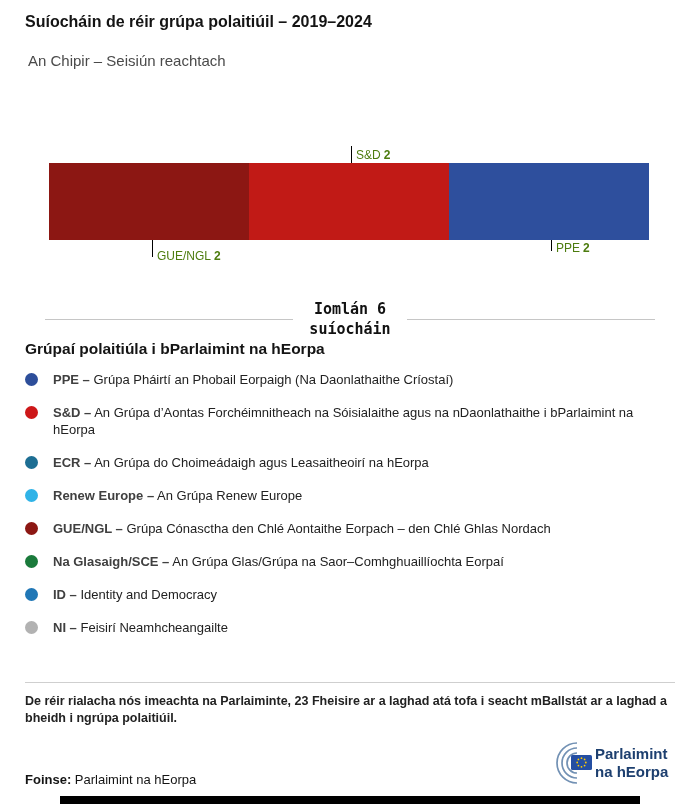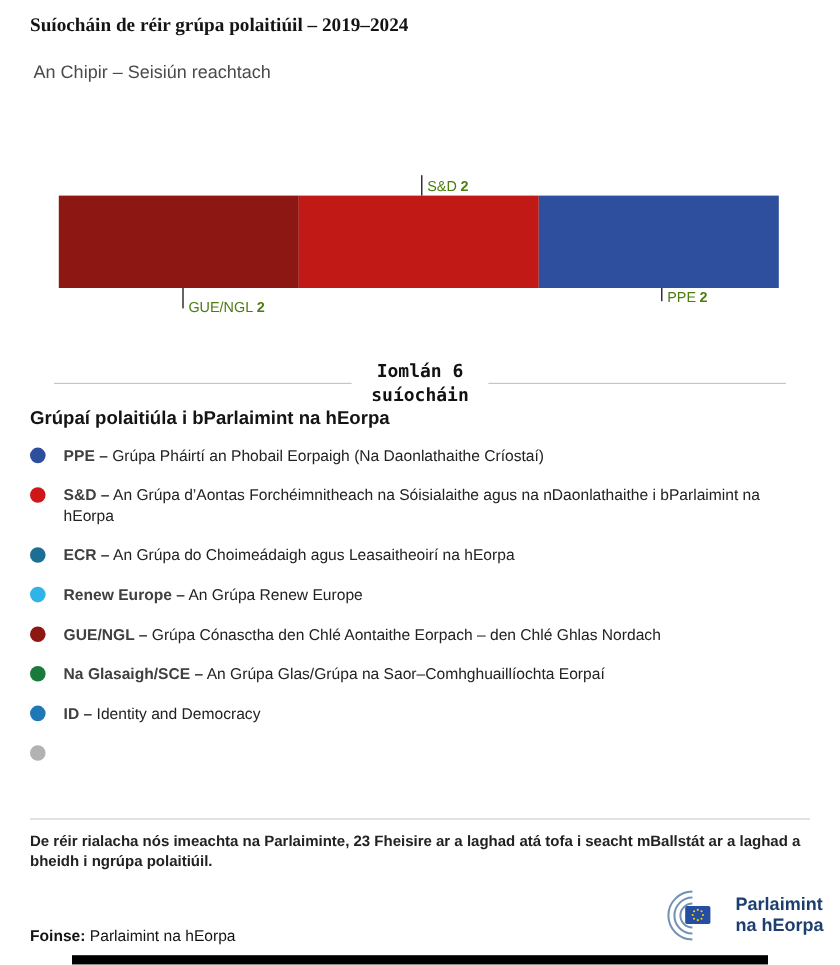--- a/index.html
+++ b/index.html
@@ -2,21 +2,21 @@
 <html><head>
 <meta charset="utf-8">
 <style>
   html,body { margin:0; padding:0; background:#fff; }
   .page {
     position:relative; width:700px; height:804px; background:#ffffff;
     font-family:"Liberation Sans", sans-serif; overflow:hidden; color:#111;
   }
   .title {
     position:absolute; left:25px; top:13px;
-    font-size:16px; font-weight:bold; color:#141414;font-family:Liberation Serif, serif;
+    font-size:16px; font-weight:bold; color:#141414;
   }
   .subtitle {
     position:absolute; left:28px; top:52px;
     font-size:15px; color:#4a4a4a;
   }
   .bar {
     position:absolute; left:49px; top:163px; width:600px; height:77px;
     display:flex;
   }
   .bar-seg { height:100%; }
@@ -56,21 +56,21 @@
     background:#cfcfcf;
   }
   .footnote {
     position:absolute; left:25px; top:693px; width:648px;
     font-size:12.5px; line-height:17px; color:#222;font-weight:bold;
   }
   .source { position:absolute; left:25px; top:772px; font-size:13px; color:#141414; }
   .source b { font-weight:bold; }
   .logo {
     position:absolute; left:533px; top:740px;
-    display:flex; align-items:center; gap:18px;
+    display:flex; align-items:center; gap:0;
   }
   .logo-text {
     font-size:15px; font-weight:bold; color:#1d3f6f; line-height:18px;
   }
   .bottom-bar {
     position:absolute; left:60px; bottom:0; width:580px; height:8px;
     background:#000;
   }
 </style>
 </head>
@@ -144,20 +144,21 @@
       <span class="legend-text"><span class="abbr">Na Glasaigh/SCE –</span> <span>An Grúpa Glas/Grúpa na Saor–Comhghuaillíochta Eorpaí</span></span>
     </div>
 
     <div class="legend-item">
       <span class="dot" style="background: rgb(32, 119, 182);"></span>
       <span class="legend-text"><span class="abbr">ID –</span> <span>Identity and Democracy</span></span>
     </div>
 
     <div class="legend-item">
       <span class="dot" style="background: rgb(178, 178, 178);"></span>
+      <span class="legend-text"><span class="abbr">NI –</span> <span>Feisirí Neamhcheangailte</span></span>
     </div>
 
   </div>
 
   <div class="divider"></div>
   <div class="footnote">De réir rialacha nós imeachta na Parlaiminte, 23 Fheisire ar a laghad atá tofa i seacht mBallstát ar a laghad a bheidh i ngrúpa polaitiúil.</div>
 
   <div class="source">
     <b>Foinse:</b>
     <span>Parlaimint na hEorpa</span>

